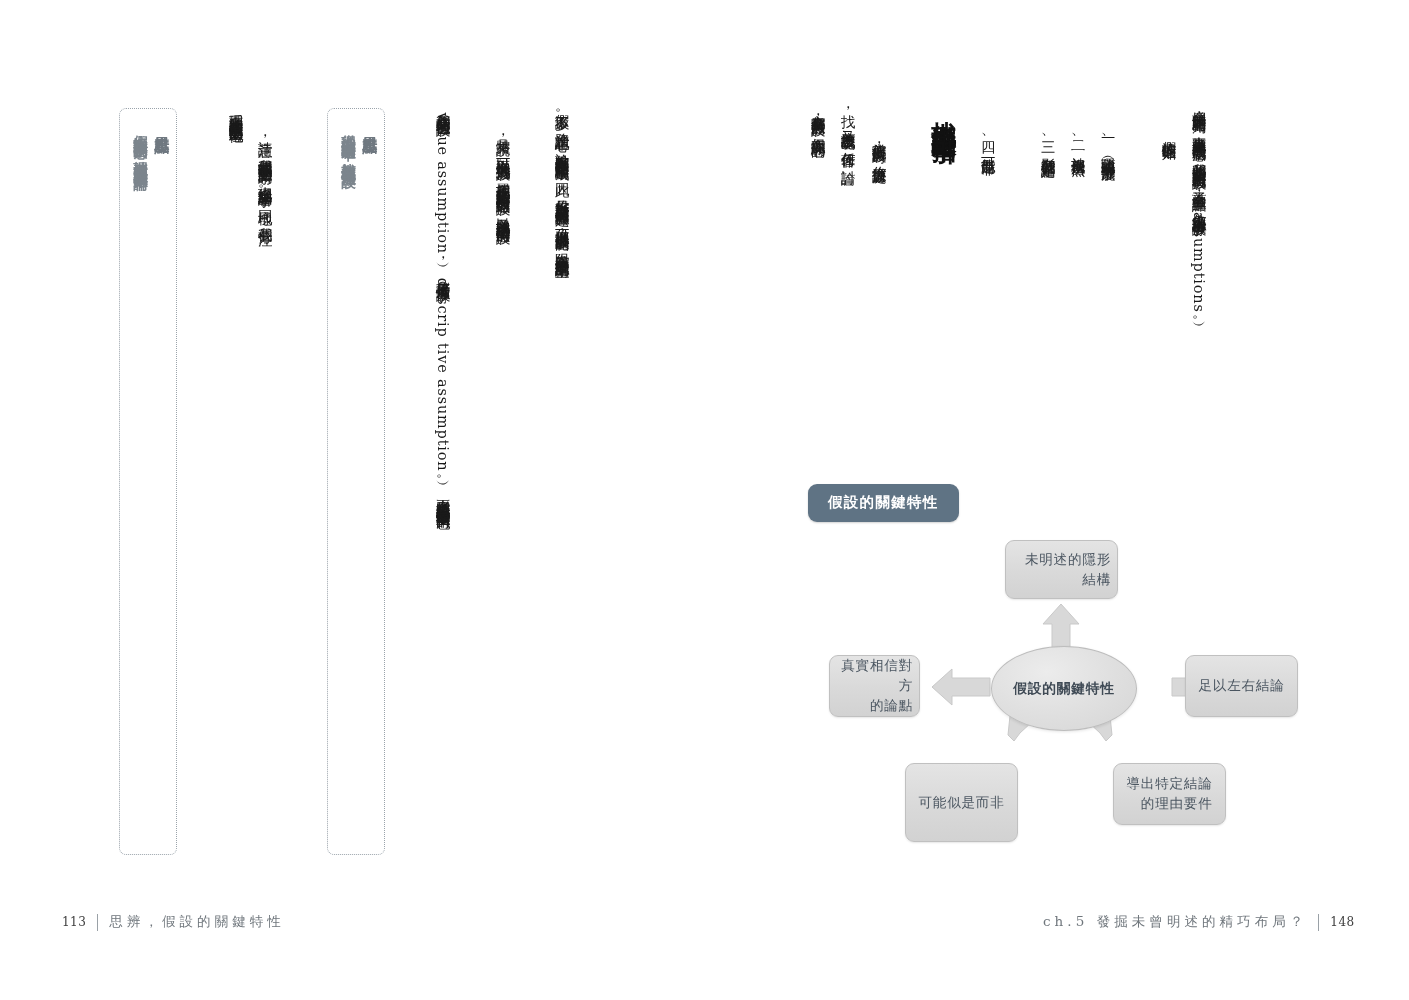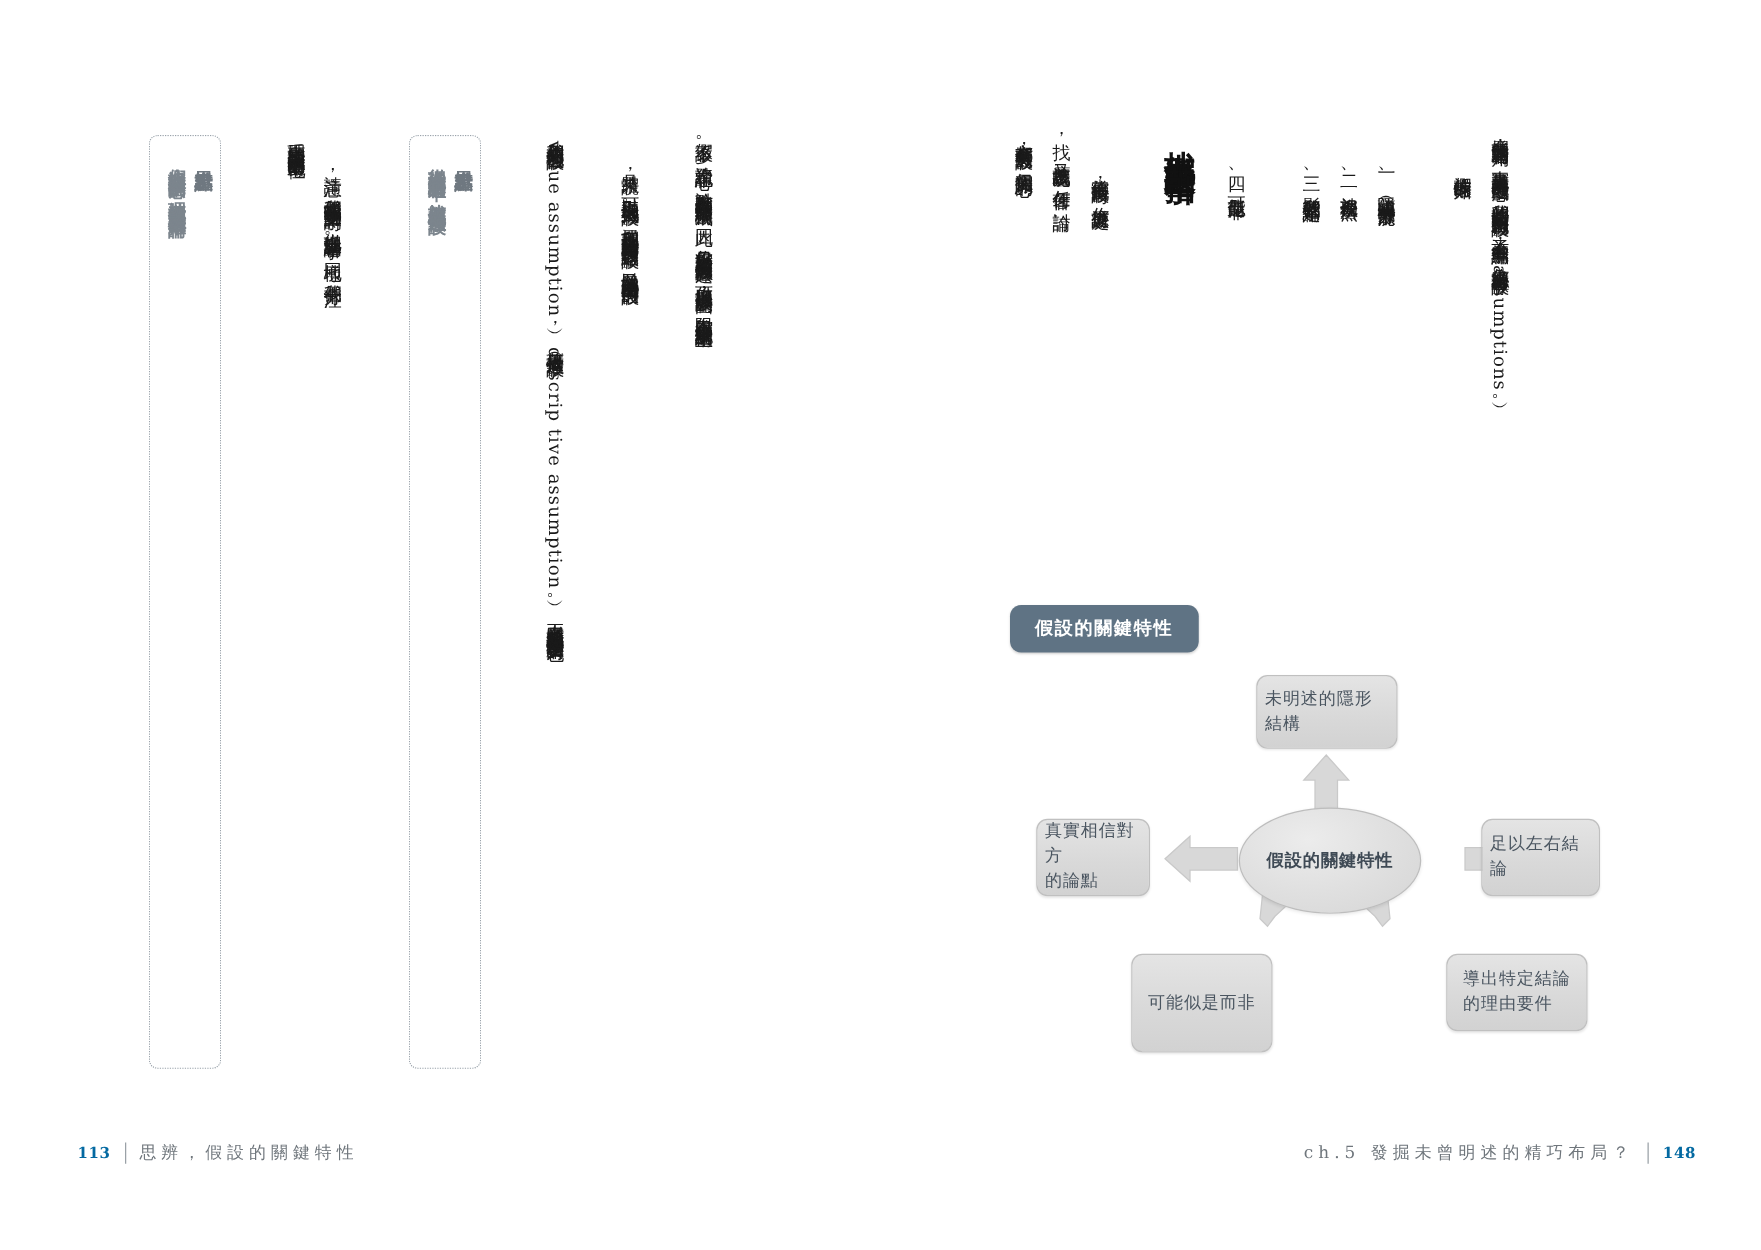--- a/index.html
+++ b/index.html
@@ -88,22 +88,22 @@
     letter-spacing: 0.30em;
     font-family: "DejaVu Serif", "Liberation Serif", serif;
     display: flex;
     align-items: center;
     gap: 11px;
     white-space: nowrap;
   }
   .footer .pageno {
     font-size: 12px;
     letter-spacing: 0.04em;
-    color: #0369a1;
-    font-weight: 700;
+    color: #404040;
+    font-weight: 400;
   }
   .footer .rule {
     display: inline-block;
     width: 1px;
     height: 17px;
     background: #9aa1a7;
   }
 
   
   #diagram {
@@ -133,21 +133,21 @@
     background: linear-gradient(180deg,#e4e4e4 0%, #d9d9d9 55%, #d2d2d2 100%);
     border: 1px solid #c0c0c0;
     border-radius: 9px;
     color: #4a5560;
     font-size: 13.6px;
     letter-spacing: 0.055em;
     line-height: 1.45;
     display: flex;
     align-items: center;
     justify-content: center;
-    text-align: left;
+    text-align: right;
     font-family: "DejaVu Sans", "Liberation Sans", sans-serif;
     box-shadow: 0 1px 2px rgba(0,0,0,.10);
     box-sizing: border-box;
     padding: 4px 6px;
   }
   .hub {
     position: absolute;
     background: radial-gradient(ellipse at 38% 30%, #ececec 0%, #e0e0e0 50%, #d5d5d5 100%);
     border: 1px solid #bdbdbd;
     border-radius: 50%;
@@ -245,29 +245,29 @@
 
       <div class="node" style="left:205px; top:62px; width:113px; height:59px;">
         <span>未明述的隱形結構</span>
       </div>
 
       <div class="node" style="left:29px; top:177px; width:91px; height:62px;">
         <span style="white-space:pre-line;">真實相信對方
 的論點</span>
       </div>
 
-      <div class="node" style="left:385px; top:177px; width:95px; height:62px;">
+      <div class="node" style="left:385px; top:177px; width:113px; height:62px;">
         <span>足以左右結論</span>
       </div>
 
       <div class="node" style="left:105px; top:285px; width:113px; height:79px;">
         <span>可能似是而非</span>
       </div>
 
-      <div class="node" style="left:313px; top:285px; width:113px; height:62px;margin-left:44px;">
+      <div class="node" style="left:313px; top:285px; width:113px; height:62px;">
         <span style="white-space:pre-line;">導出特定結論
 的理由要件</span>
       </div>
 
       <div class="hub" style="left:191px; top:168px; width:144px; height:83px;">
         <span>假設的關鍵特性</span>
       </div>
     </div>
   </div>
 </div>

